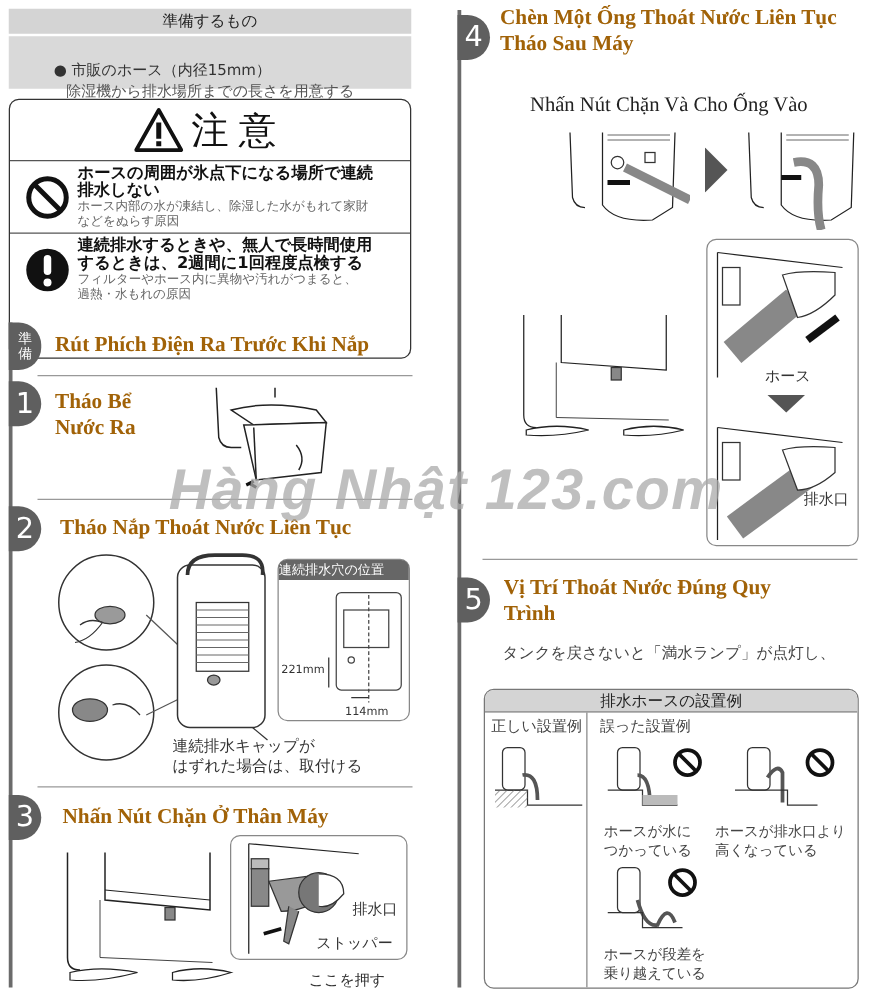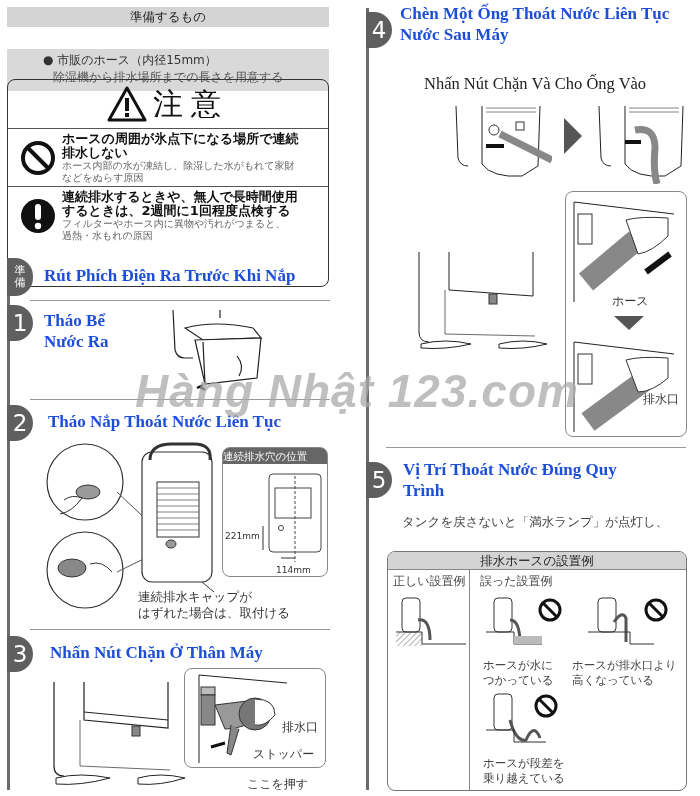--- a/index.html
+++ b/index.html
@@ -1,26 +1,26 @@
 <!DOCTYPE html>
 <html><head>
 <meta charset="utf-8">
 <style>
   * { box-sizing: border-box; margin: 0; padding: 0; }
   body { width: 700px; height: 796px; background: #ffffff; position: relative; overflow: hidden;
          font-family: "DejaVu Sans", sans-serif; color: #1a1a1a; }
   .abs { position: absolute; }
   .jp { font-family: "DejaVu Sans", sans-serif; }
-  .vn { font-family: "Liberation Serif", "DejaVu Serif", serif; font-weight: bold; color: #1d4ed8; }
+  .vn { font-family: "Liberation Serif", "DejaVu Serif", serif; font-weight: bold; color: #a16207; }
 
   
   .prep-head { left: 7px; top: 7px; width: 322px; height: 20px; background: #d4d4d4; text-align: center;
                font-size: 12.5px; line-height: 20px; color: #222; }
-  .prep-body { left: 7px; top: 29px; width: 322px; height: 42px; background: #d9d9d9; padding: 3px 0 0 36px;
-               font-size: 12px; line-height: 17px; color: #333; margin-top: 20px; }
+  .prep-body { left: 7px; top: 29px; width: 322px; height: 42px; background: #d9d9d9; padding: 19px 0 0 36px;
+               font-size: 12px; line-height: 17px; color: #333; }
   .prep-body .sub { color: #555; padding-left: 10px; }
 
   
   .caution { left: 7px; top: 79px; width: 322px; height: 208px; border: 1.5px solid #333; border-radius: 8px; overflow: hidden; }
   .caution-title { height: 49px; border-bottom: 1px solid #555; display: flex; align-items: center; justify-content: center; gap: 6px; }
   .caution-title .t { font-size: 30px; letter-spacing: 8px; color: #111; }
   .c-row { display: flex; align-items: flex-start; padding: 3px 6px 0 6px; }
   .c-row.r1 { height: 58px; border-bottom: 1px solid #555; }
   .c-row.r2 { height: 60px; }
   .c-icon { width: 48px; flex: 0 0 48px; display: flex; justify-content: center; padding-top: 8px; }
@@ -201,21 +201,21 @@
 </div>
 <div class="jp-label jp" style="left:282px; top:719px; font-size:12px;">排水口</div>
 <div class="jp-label jp" style="left:253px; top:746px; font-size:12px;">ストッパー</div>
 <div class="jp-label jp" style="left:247px; top:776px; font-size:12px;">ここを押す</div>
 
 <div class="abs spine" style="left:366px; top:8px; height:782px;"></div>
 
 <div class="abs marker" style="left:366px; top:12px;">4</div>
 <div class="abs vn step-title" style="left:400px; top:3px; line-height:21px;">
   <div>Chèn Một Ống Thoát Nước Liên Tục</div>
-    <div>Nước Sau Máy</div>
+    <div>Tháo Sau Máy</div>
 </div>
 <div class="abs" style="left:424px; top:74px; font-family:'Liberation Serif','DejaVu Serif',serif; font-size:16.5px; color:#222;">Nhấn Nút Chặn Và Cho Ống Vào</div>
 
 <svg class="ill" style="left:452px; top:104px;" width="100" height="76" viewBox="0 0 100 76">
   <path d="M4 2 L6 54 Q8 62 16 62" fill="none" stroke="#222"></path>
   <path d="M30 2 L30 60 Q40 74 70 72 L86 62 L88 2" fill="none" stroke="#222"></path>
   <g stroke="#666" stroke-width="0.8">
       <line x1="34" y1="4" x2="84" y2="4"></line>
       <line x1="34" y1="8" x2="84" y2="8"></line>
     </g>

